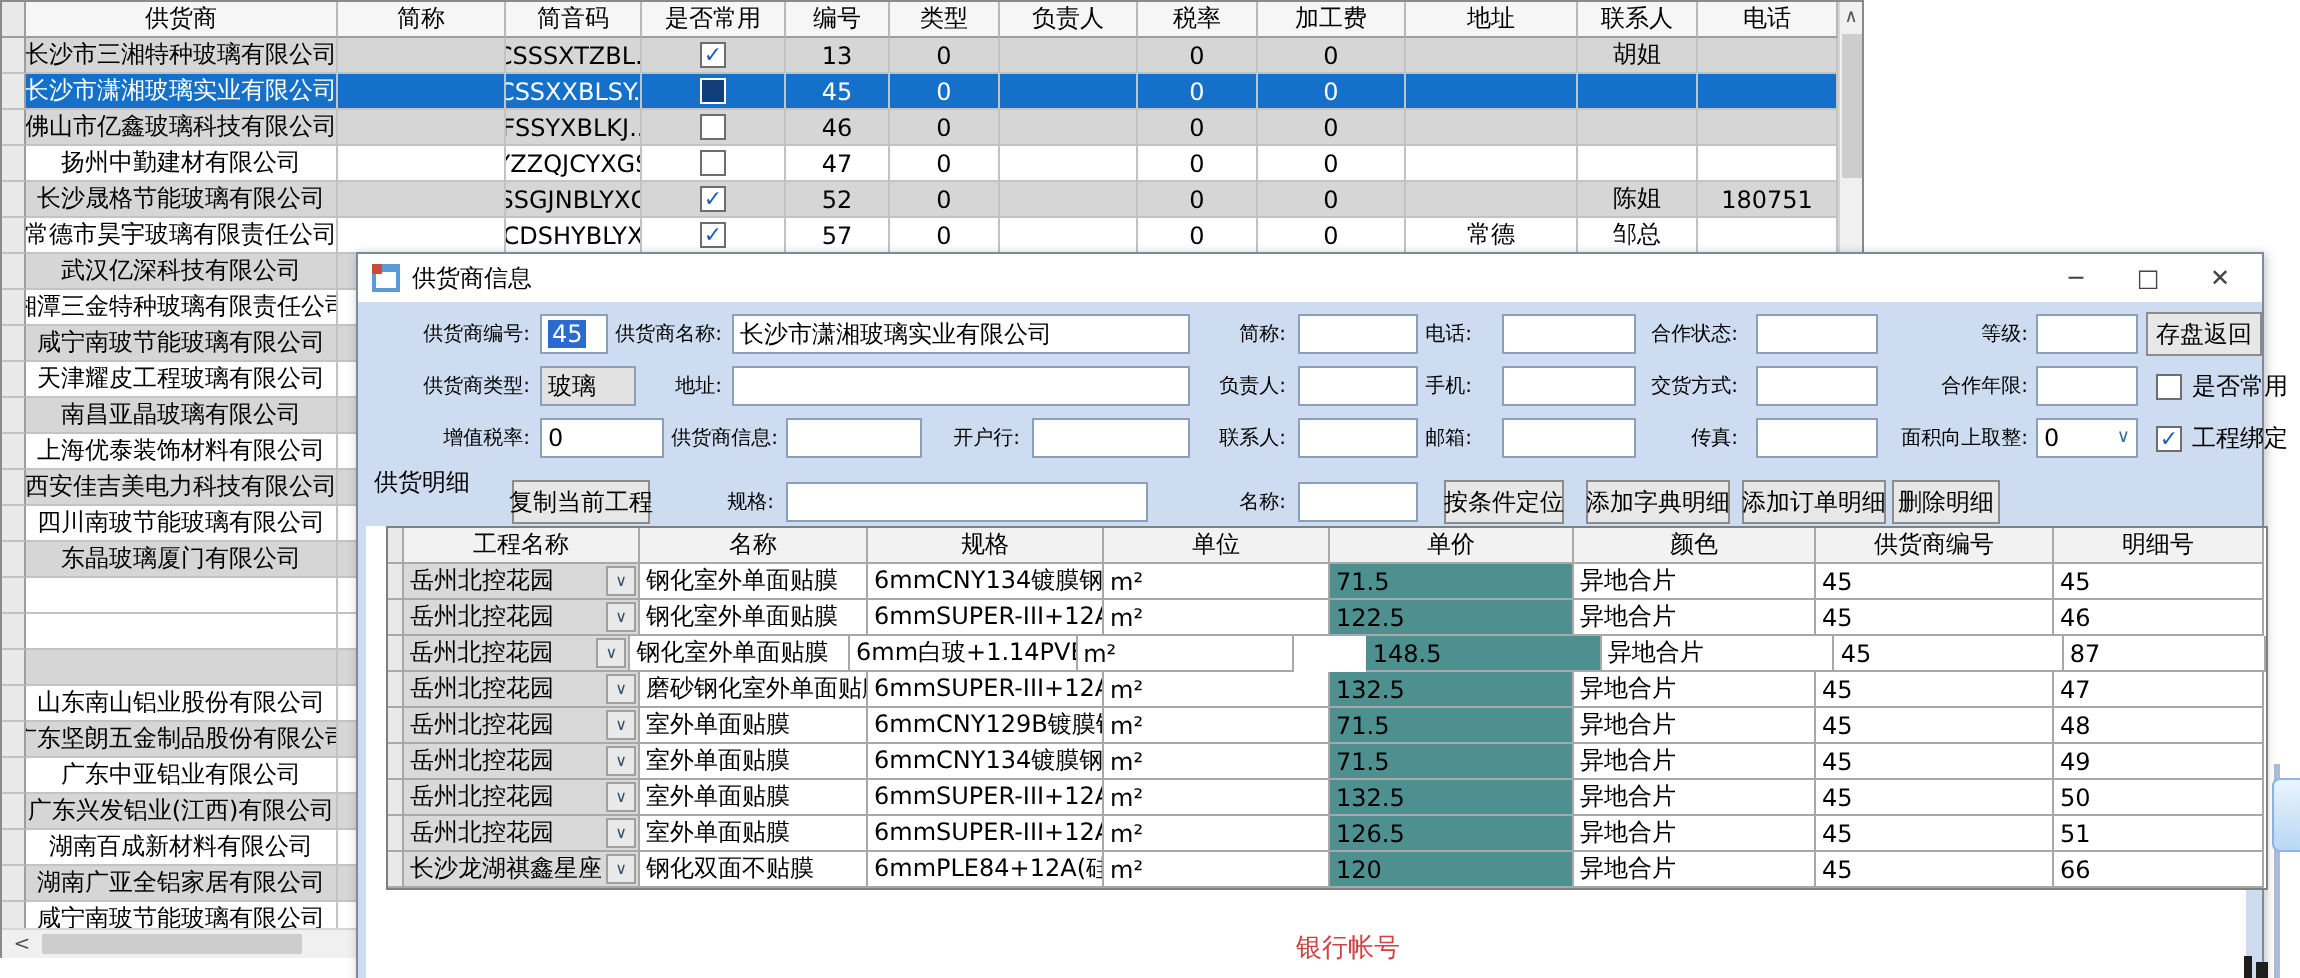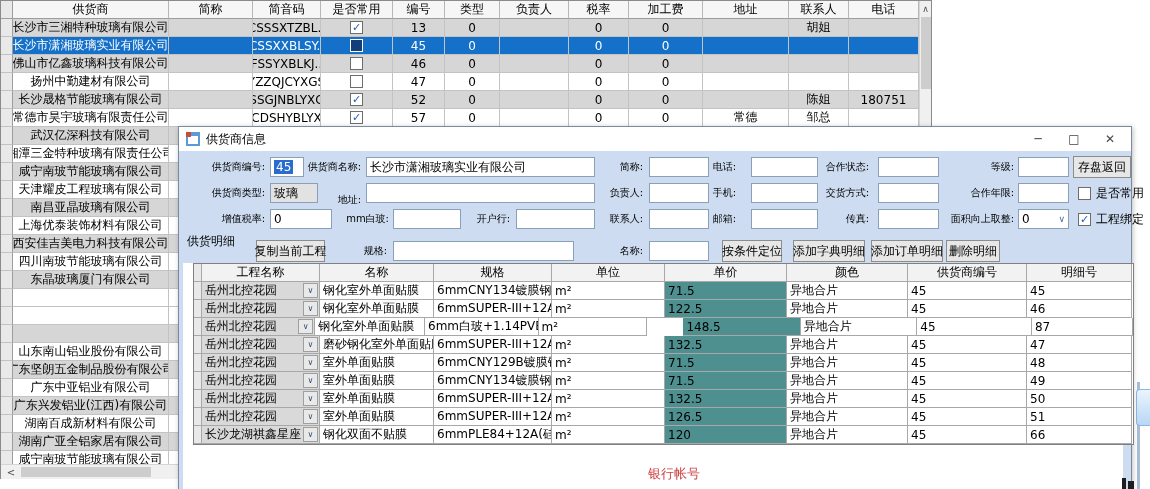--- a/index.html
+++ b/index.html
@@ -521,40 +521,40 @@
       <div class="lbl" style="left:638px;top:9px;width:52px">合作状态:</div>
       <div class="tb" style="left:699px;top:6px;width:61px"></div>
       <div class="lbl" style="left:793px;top:9px;width:42px">等级:</div>
       <div class="tb" style="left:839px;top:6px;width:51px"></div>
       <div class="btn" style="left:894px;top:5px;width:58px">存盘返回</div>
 
       <div class="lbl" style="left:8px;top:35px;width:78px">供货商类型:</div>
       <div class="tb gray" style="left:91px;top:32px;width:48px">
           <span>玻璃</span>
         </div>
-      <div class="lbl" style="left:122px;top:42px;width:60px">地址:</div>
+      <div class="lbl" style="left:122px;top:35px;width:60px">地址:</div>
       <div class="tb" style="left:187px;top:32px;width:229px"></div>
       <div class="lbl" style="left:418px;top:35px;width:46px">负责人:</div>
       <div class="tb" style="left:470px;top:32px;width:60px"></div>
       <div class="lbl" style="left:517px;top:35px;width:40px">手机:</div>
       <div class="tb" style="left:572px;top:32px;width:67px"></div>
       <div class="lbl" style="left:638px;top:35px;width:52px">交货方式:</div>
       <div class="tb" style="left:699px;top:32px;width:61px"></div>
       <div class="lbl" style="left:775px;top:35px;width:60px">合作年限:</div>
       <div class="tb" style="left:839px;top:32px;width:51px"></div>
       <div class="cbrow" style="left:899px;top:34px">
         <span class="cb"></span>
         <span>是否常用</span>
       </div>
 
       <div class="lbl" style="left:8px;top:61px;width:78px">增值税率:</div>
       <div class="tb" style="left:91px;top:58px;width:62px">
           <span>0</span>
         </div>
-      <div class="lbl" style="left:152px;top:61px;width:58px">mm白玻:</div>
+      <div class="lbl" style="left:152px;top:61px;width:58px">供货商信息:</div>
       <div class="tb" style="left:214px;top:58px;width:68px"></div>
       <div class="lbl" style="left:283px;top:61px;width:48px">开户行:</div>
       <div class="tb" style="left:337px;top:58px;width:79px"></div>
       <div class="lbl" style="left:418px;top:61px;width:46px">联系人:</div>
       <div class="tb" style="left:470px;top:58px;width:60px"></div>
       <div class="lbl" style="left:517px;top:61px;width:40px">邮箱:</div>
       <div class="tb" style="left:572px;top:58px;width:67px"></div>
       <div class="lbl" style="left:638px;top:61px;width:52px">传真:</div>
       <div class="tb" style="left:699px;top:58px;width:61px"></div>
       <div class="lbl" style="left:748px;top:61px;width:87px">面积向上取整:</div>

